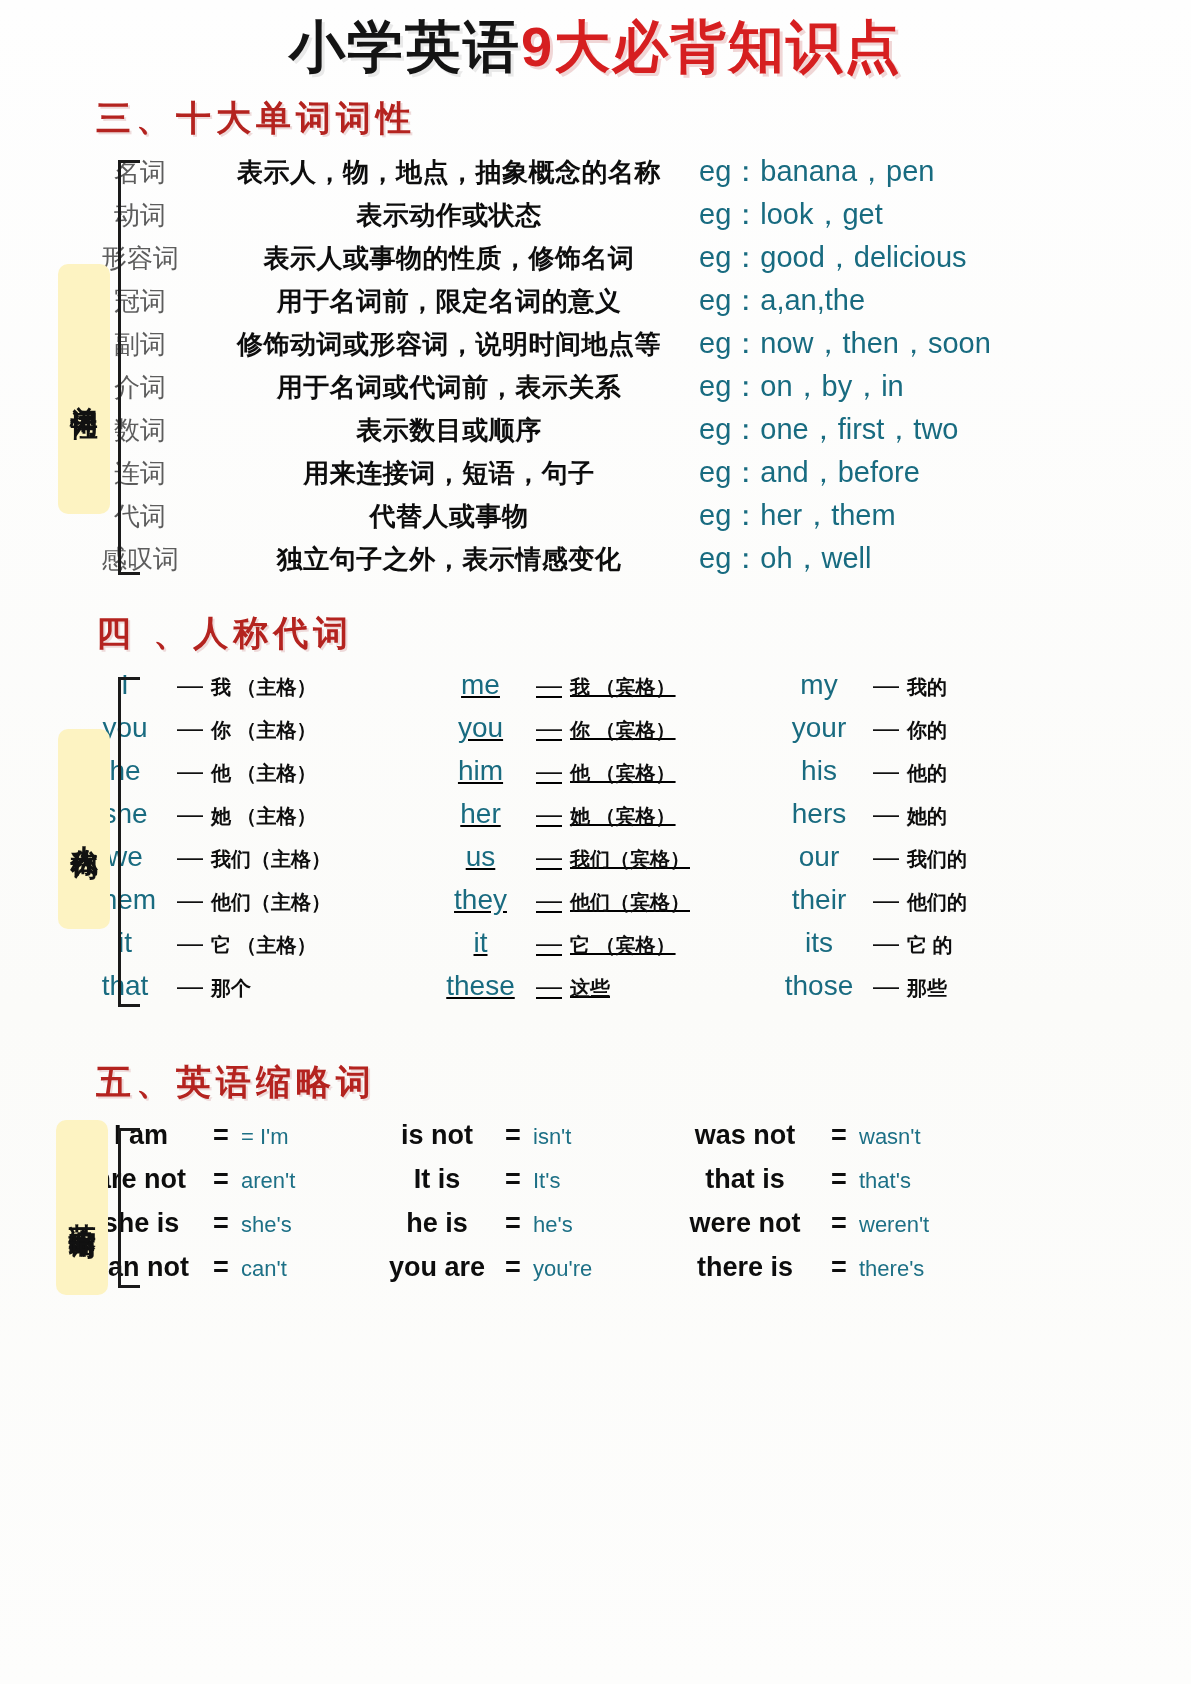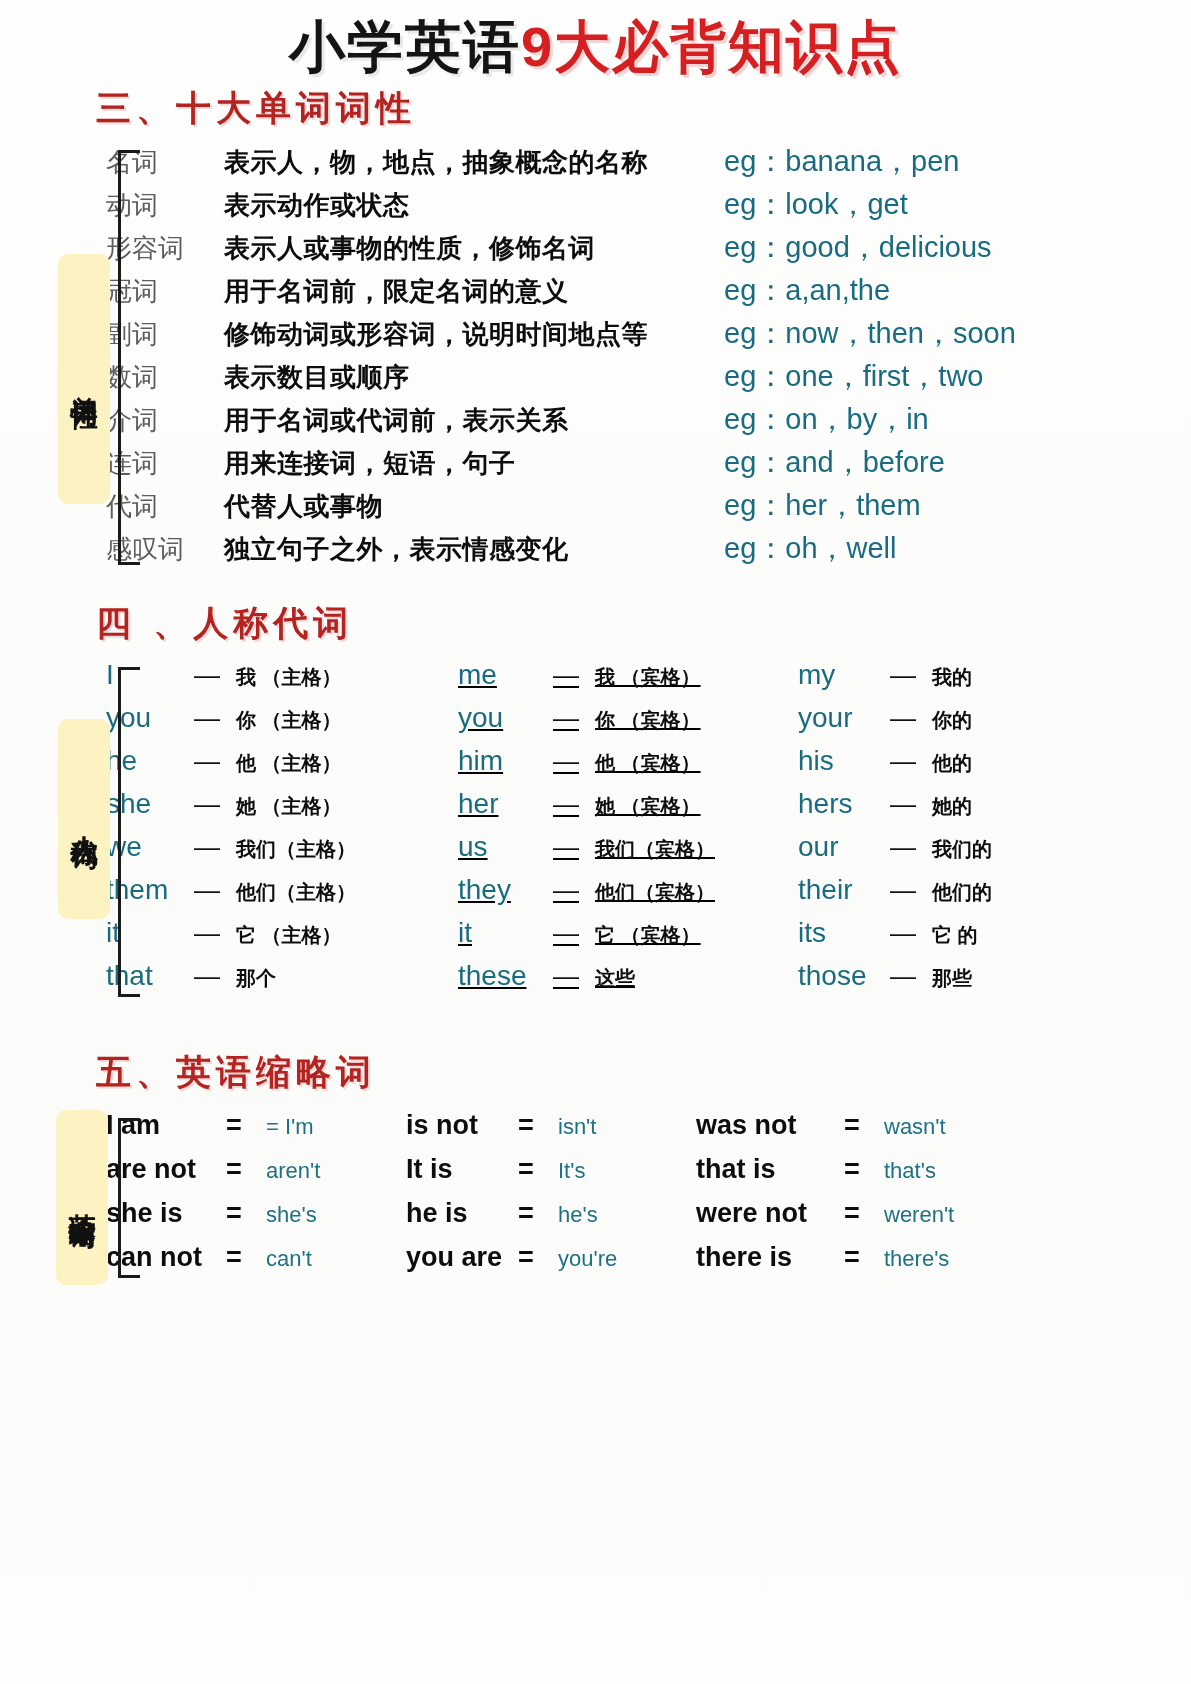--- a/index.html
+++ b/index.html
@@ -69,21 +69,21 @@
 
   .bracket {
     position: absolute;
     left: 118px;
     width: 22px;
     border-left: 3px solid #1a1a1a;
     border-top: 3px solid #1a1a1a;
     border-bottom: 3px solid #1a1a1a;
   }
 
-  .rows { margin-left: 106px; }
+  .rows { margin-left: 81px; text-align: center; }
 
   
   .pos-row {
     display: flex;
     align-items: baseline;
     height: 43px;
   }
   .pos-name {
     width: 118px;
     color: #5d5d5d;
@@ -150,21 +150,21 @@
 </style>
 </head>
 <body>
 
 <div class="page">
 
   <div class="title">
     <span class="black">小学英语</span><span class="red">9大必背知识点</span>
   </div>
 
-  <div class="sec-head" style="margin-top:8px;">三、十大单词词性</div>
+  <div class="sec-head" style="margin-top:18px;">三、十大单词词性</div>
 
   <div class="block" style="margin-top:10px;">
     <div class="vtag" style="top:112px;height:250px;">单词词性</div>
     <div class="bracket" style="top:8px;height:415px;"></div>
     <div class="rows" id="s3-rows">
         <div class="pos-row">
           <div class="pos-name">名词</div>
           <div class="pos-desc">表示人，物，地点，抽象概念的名称</div>
           <div class="pos-eg"><span class="lbl">eg：</span><span>banana，pen</span></div>
         </div>
@@ -182,28 +182,28 @@
           <div class="pos-name">冠词</div>
           <div class="pos-desc">用于名词前，限定名词的意义</div>
           <div class="pos-eg"><span class="lbl">eg：</span><span>a,an,the</span></div>
         </div>
         <div class="pos-row">
           <div class="pos-name">副词</div>
           <div class="pos-desc">修饰动词或形容词，说明时间地点等</div>
           <div class="pos-eg"><span class="lbl">eg：</span><span>now，then，soon</span></div>
         </div>
         <div class="pos-row">
+          <div class="pos-name">介词</div>
+          <div class="pos-desc">用于名词或代词前，表示关系</div>
+          <div class="pos-eg"><span class="lbl">eg：</span><span>on，by，in</span></div>
+        </div>
+        <div class="pos-row">
           <div class="pos-name">数词</div>
           <div class="pos-desc">表示数目或顺序</div>
           <div class="pos-eg"><span class="lbl">eg：</span><span>one，first，two</span></div>
-        </div>
-        <div class="pos-row">
-          <div class="pos-name">介词</div>
-          <div class="pos-desc">用于名词或代词前，表示关系</div>
-          <div class="pos-eg"><span class="lbl">eg：</span><span>on，by，in</span></div>
         </div>
         <div class="pos-row">
           <div class="pos-name">连词</div>
           <div class="pos-desc">用来连接词，短语，句子</div>
           <div class="pos-eg"><span class="lbl">eg：</span><span>and，before</span></div>
         </div>
         <div class="pos-row">
           <div class="pos-name">代词</div>
           <div class="pos-desc">代替人或事物</div>
           <div class="pos-eg"><span class="lbl">eg：</span><span>her，them</span></div>

